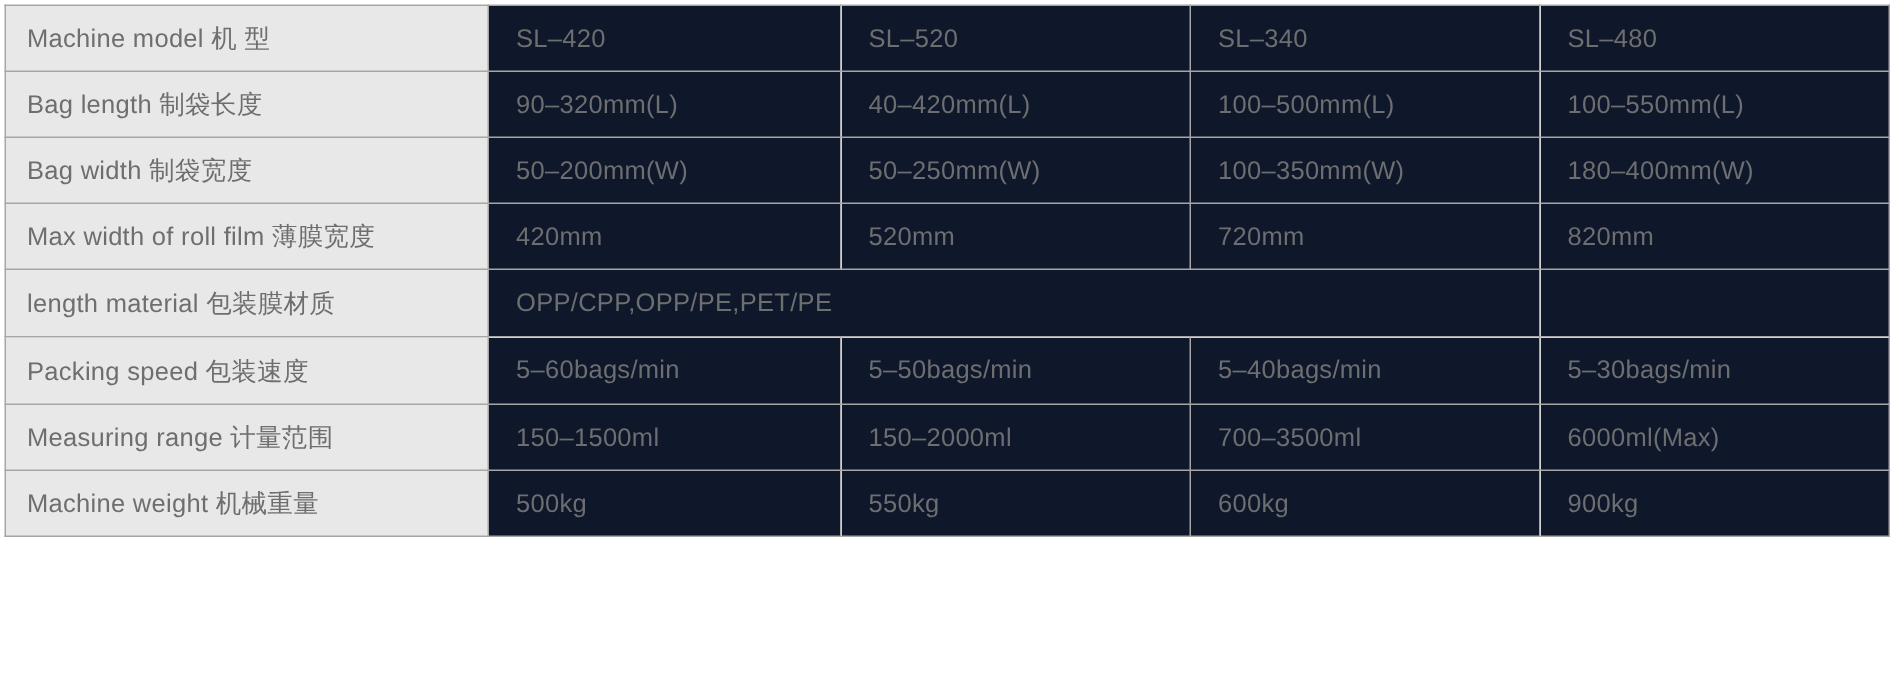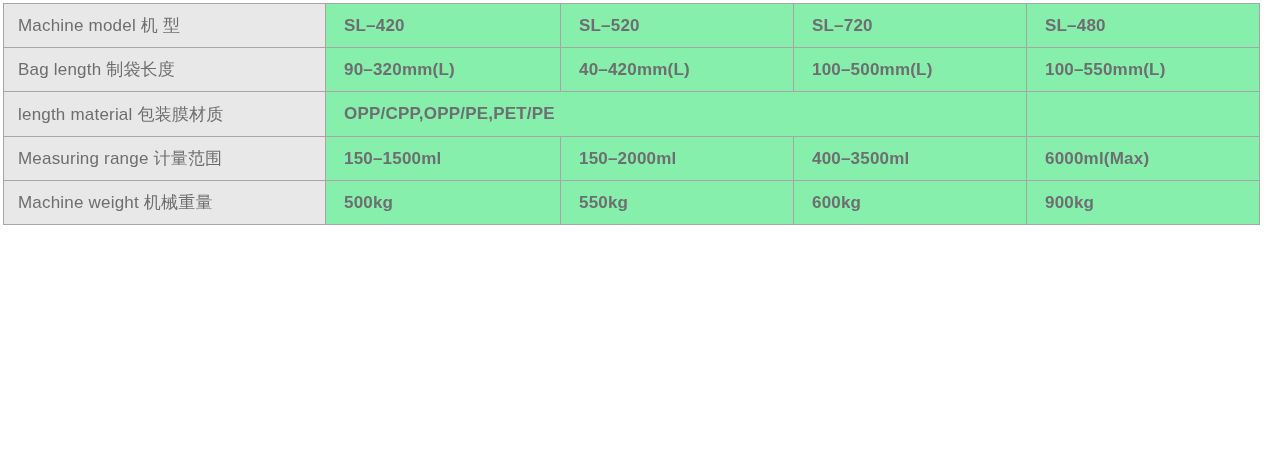--- a/index.html
+++ b/index.html
@@ -38,23 +38,22 @@
     padding: 10px;
     letter-spacing: 0.2px;
     overflow: hidden;
     white-space: nowrap;
   }
   table.spec-table th {
     background: #e8e8e8;
     padding-left: 14px;
   }
   table.spec-table td {
-    background: #86efac;
+    background: #0f172a;
     padding-left: 18px;
-    font-weight: bold;
   }
   table.spec-table tr { height: 44px; }
   table.spec-table tr.r-tall { height: 45px; }
   table.spec-table tr.r-dim { height: 59px; }
   table.spec-table tr.r-dim td {
     white-space: pre-line;
     line-height: 21px;
     padding-right: 6px;
   }
 </style>
@@ -68,40 +67,61 @@
         <col class="c-v1">
         <col class="c-v2">
         <col class="c-v3">
         <col class="c-v4">
     </colgroup>
     <tbody>
       <tr>
         <th>Machine model 机  型</th>
         <td>SL–420</td>
         <td>SL–520</td>
-        <td>SL–720</td>
+        <td>SL–340</td>
         <td>SL–480</td>
       </tr>
       <tr>
         <th>Bag length 制袋长度</th>
         <td>90–320mm(L)</td>
         <td>40–420mm(L)</td>
         <td>100–500mm(L)</td>
         <td>100–550mm(L)</td>
       </tr>
+      <tr>
+        <th>Bag width 制袋宽度</th>
+        <td>50–200mm(W)</td>
+        <td>50–250mm(W)</td>
+        <td>100–350mm(W)</td>
+        <td>180–400mm(W)</td>
+      </tr>
+      <tr>
+        <th>Max width of roll film 薄膜宽度</th>
+        <td>420mm</td>
+        <td>520mm</td>
+        <td>720mm</td>
+        <td>820mm</td>
+      </tr>
       <tr class="r-tall">
         <th>length material 包装膜材质</th>
         <td colspan="3">OPP/CPP,OPP/PE,PET/PE</td>
         <td></td>
       </tr>
+      <tr class="r-tall">
+        <th>Packing speed 包装速度</th>
+        <td>5–60bags/min</td>
+        <td>5–50bags/min</td>
+        <td>5–40bags/min</td>
+        <td>5–30bags/min</td>
+      </tr>
       <tr>
         <th>Measuring range 计量范围</th>
         <td>150–1500ml</td>
         <td>150–2000ml</td>
-        <td>400–3500ml</td>
+        <td>700–3500ml</td>
         <td>6000ml(Max)</td>
       </tr>
       <tr>
         <th>Machine weight 机械重量</th>
         <td>500kg</td>
         <td>550kg</td>
         <td>600kg</td>
         <td>900kg</td>
       </tr>
     </tbody>

